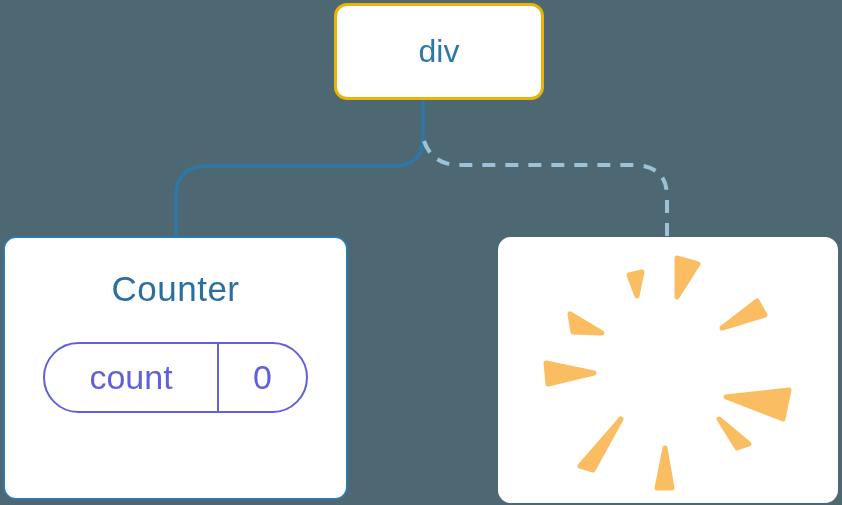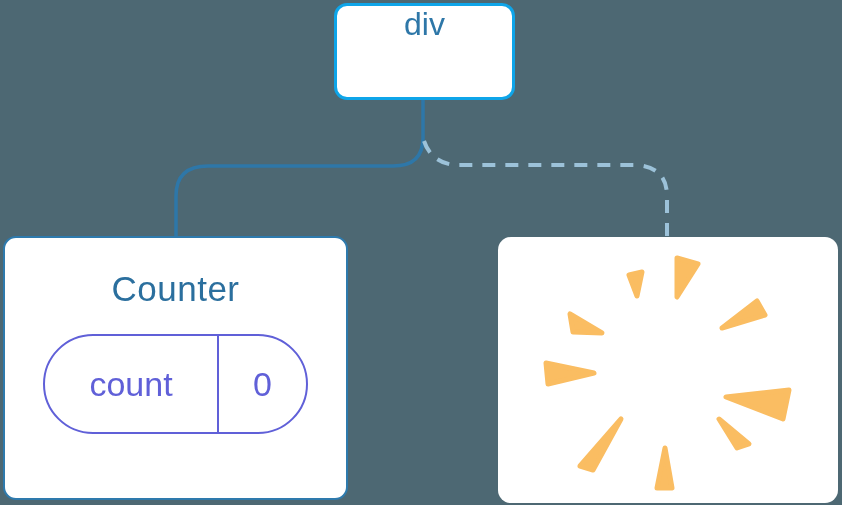--- a/index.html
+++ b/index.html
@@ -23,47 +23,47 @@
   }
   .node {
     position: absolute;
     background: #ffffff;
     border-radius: 13px;
     z-index: 2;
     box-sizing: border-box;
   }
   .node-div {
     left: 334px; top: 3px;
-    width: 181px; height: 97px;
-    border: 3px solid #0ea5e9;
+    width: 210px; height: 97px;
+    border: 3px solid #eab308;
     display: flex;
-    align-items: flex-start;
+    align-items: center;
     justify-content: center;
     font-size: 32px;
     color: #2e77a8;
   }
   .node-counter {
     left: 3px; top: 236px;
     width: 345px; height: 264px;
     border: 2.5px solid #2e7aad;
     display: flex;
     flex-direction: column;
     align-items: center;
     padding-top: 28px;
   }
   .counter-title {
     font-size: 35px;
     line-height: 46px;
     color: #2b6f9e;
     letter-spacing: 0.5px;
   }
   .state-pill {
-    margin-top: 22px;
+    margin-top: 30px;
     width: 265px;
-    height: 100px;
+    height: 71px;
     border: 2.5px solid #6060d8;
     border-radius: 999px;
     display: flex;
     box-sizing: border-box;
     overflow: hidden;
     background: #ffffff;
   }
   .state-key-cell {
     width: 172px;
     display: flex;

